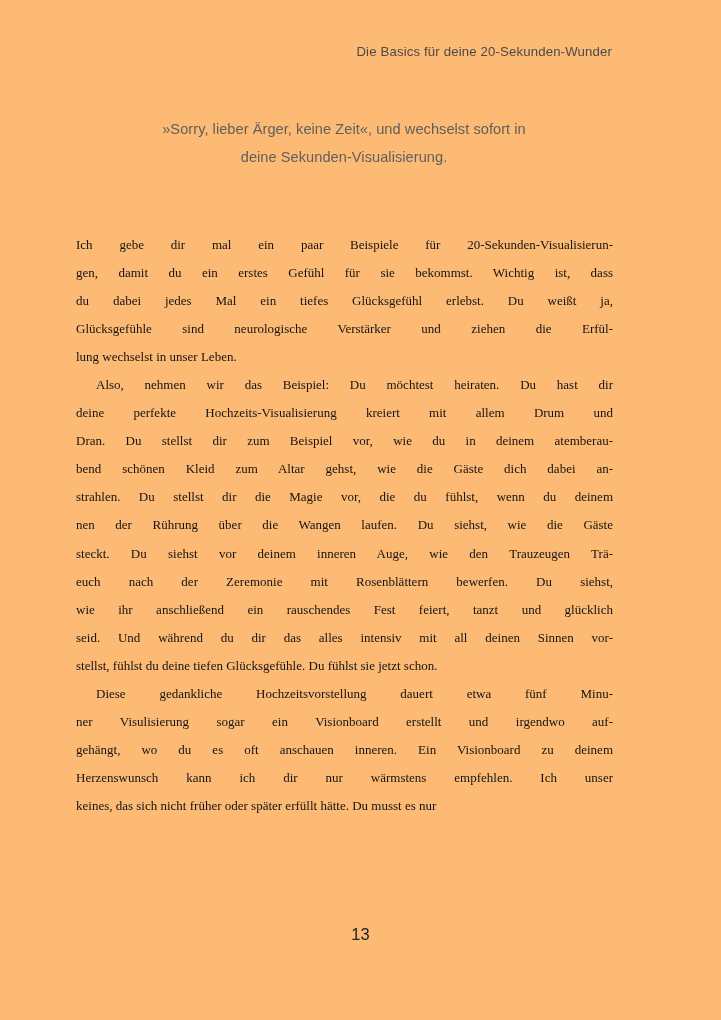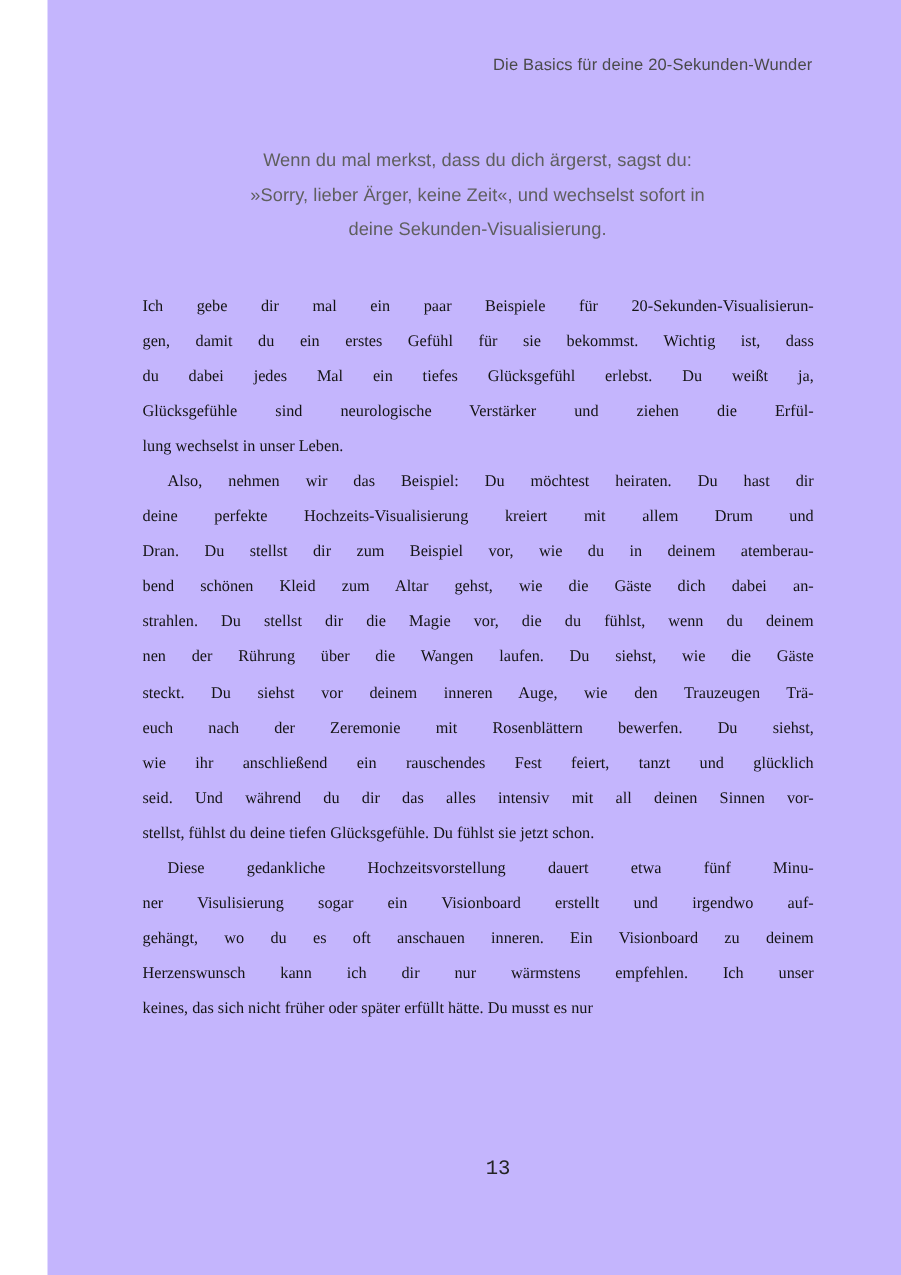--- a/index.html
+++ b/index.html
@@ -12,22 +12,21 @@
     height: 1020px;
     position: relative;
     overflow: hidden;
     font-family: "Liberation Serif", "DejaVu Serif", serif;
     -webkit-font-smoothing: antialiased;
   }
 
   .page {
     position: absolute;
     inset: 0;
-    background: #c4b5fd;
-    margin-left: 38px;
+    background: #fdba74;
   }
 
   
   .running-header {
     position: absolute;
     top: 44px;
     left: 76px;
     width: 536px;
     text-align: right;
     font-family: "Liberation Sans", "DejaVu Sans", sans-serif;
@@ -91,32 +90,31 @@
 
   
   .folio {
     position: absolute;
     top: 925px;
     left: 0;
     width: 721px;
     text-align: center;
     font-size: 16.5px;
     color: #242424;
-    font-family: Liberation Mono, monospace;
+    font-family: Liberation Sans, sans-serif;
   }
 </style>
 </head>
 <body>
 
 <div class="page">
 
   <div class="running-header">Die Basics für deine 20-Sekunden-Wunder</div>
 
   <div class="epigraph">
-      <span class="eline">Wenn du mal merkst, dass du dich ärgerst, sagst du:</span>
       <span class="eline">»Sorry, lieber Ärger, keine Zeit«, und wechselst sofort in</span>
       <span class="eline">deine Sekunden-Visualisierung.</span>
     </div>
 
   <div class="textblock">
       <p class="para">
         <span class="ln j">Ich gebe dir mal ein paar Beispiele für 20-Sekunden-Visualisierun-</span>
         <span class="ln j">gen, damit du ein erstes Gefühl für sie bekommst. Wichtig ist, dass</span>
         <span class="ln j">du dabei jedes Mal ein tiefes Glücksgefühl erlebst. Du weißt ja,</span>
         <span class="ln j">Glücksgefühle sind neurologische Verstärker und ziehen die Erfül-</span>

